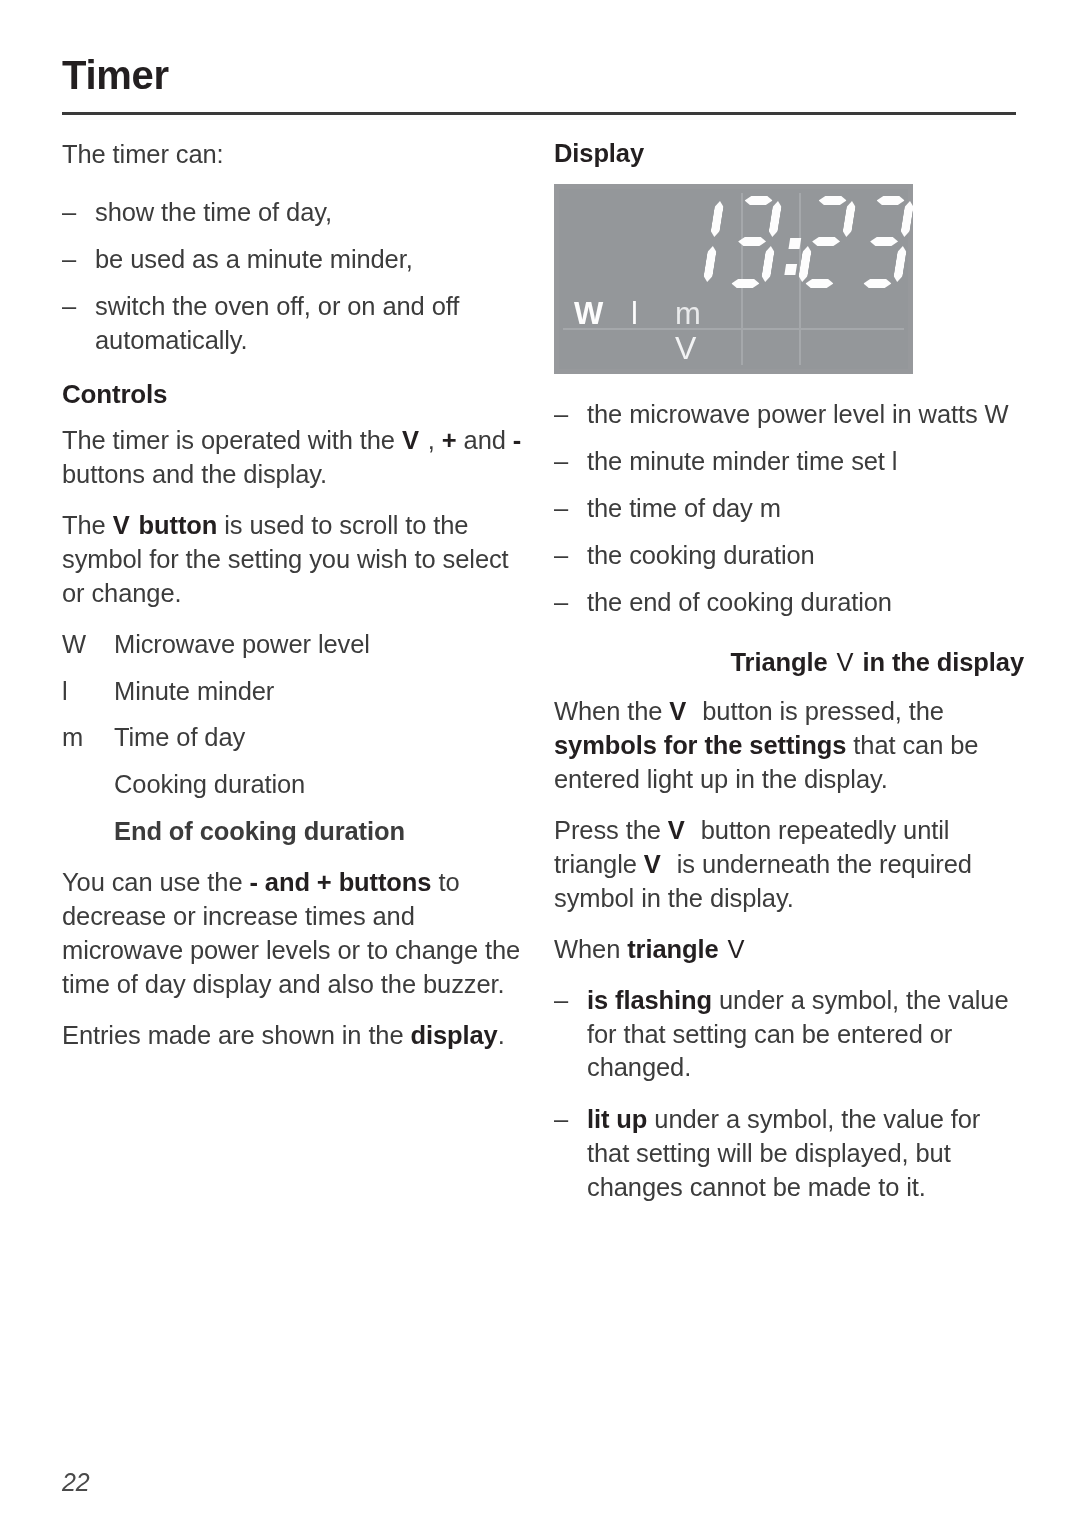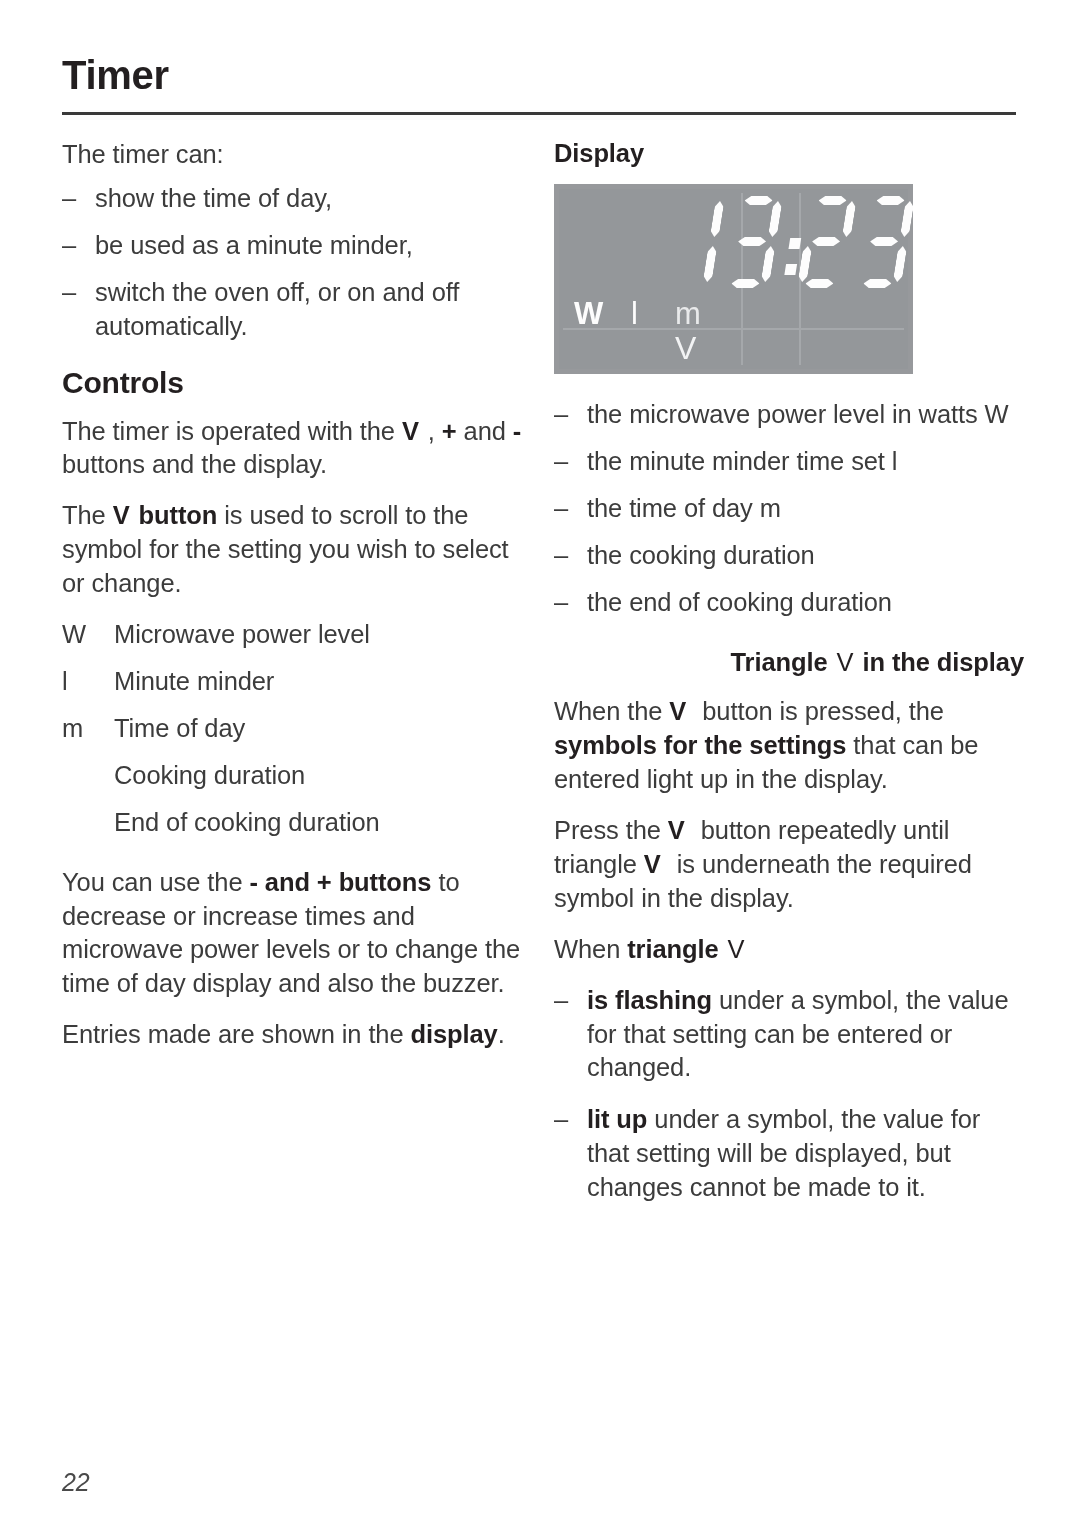--- a/index.html
+++ b/index.html
@@ -60,24 +60,24 @@
   }
 
   
   .para {
     font-size: 25.5px;
     line-height: 1.33;
     color: #3c3c3c;
     margin: 0 0 17px 0;
     letter-spacing: -0.1px;
   }
-  .para.tight { margin-bottom: 10px; }
+  .para.tight { margin-bottom: 24px; }
 
   h2.sub {
-    font-size: 30px;
+    font-size: 26px;
     font-weight: bold;
     color: #231f20;
     margin: 0 0 16px 0;
     letter-spacing: -0.2px;
     line-height: 1.1;
   }
   h3.subsub {
     font-size: 25.5px;
     font-weight: bold;
     color: #231f20;
@@ -308,21 +308,21 @@
       <span class="symtext">Minute minder</span>
     </div>
     <div class="symrow">
       <span class="sym">m</span>
       <span class="symtext">Time of day</span>
     </div>
     <div class="symrow">
       <span class="sym"></span>
       <span class="symtext">Cooking duration</span>
     </div>
-    <div class="symrow" style="margin-bottom:26px;">
+    <div class="symrow" style="margin-bottom:17px;font-weight:bold;">
       <span class="sym"></span>
       <span class="symtext">End of cooking duration</span>
     </div>
 
     <p class="para"><span>You can use the </span><b>- and + buttons</b><span> to decrease or increase times and microwave power levels or to change the time of day display and also the buzzer.</span></p>
 
     <p class="para"><span>Entries made are shown in the </span><b>display</b><span>.</span></p>
   </div>
 
   <div class="col-right">

